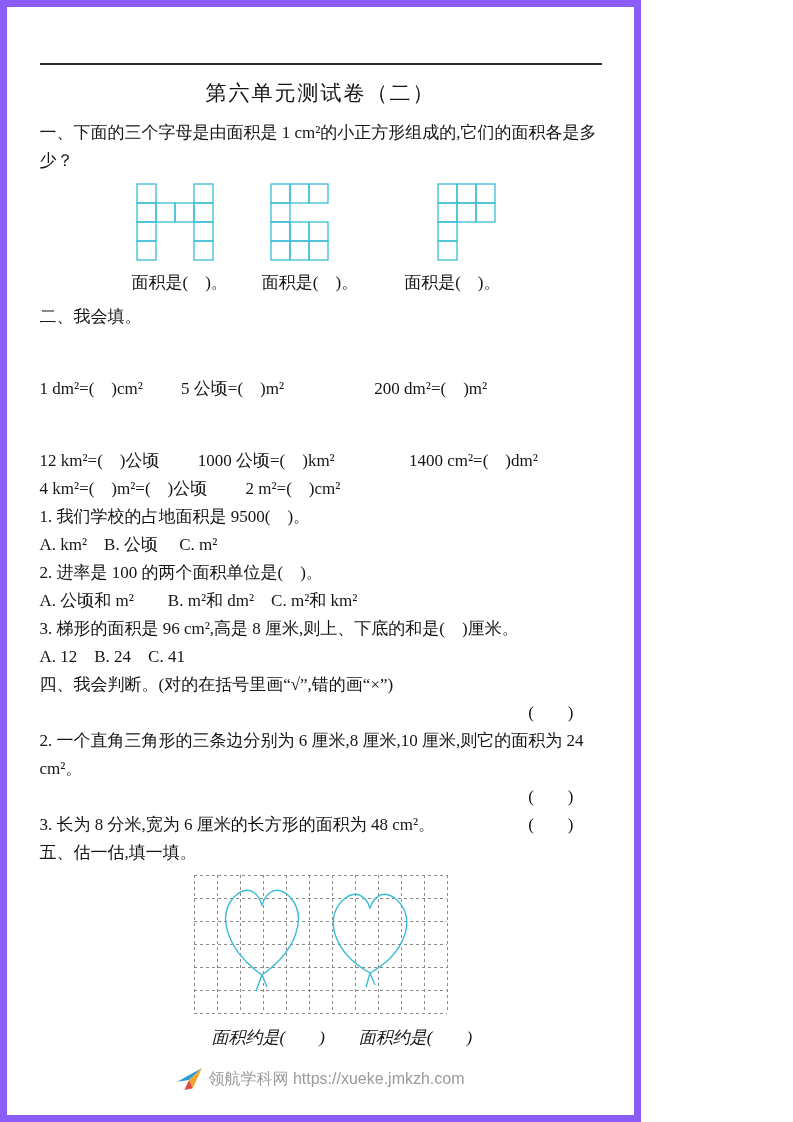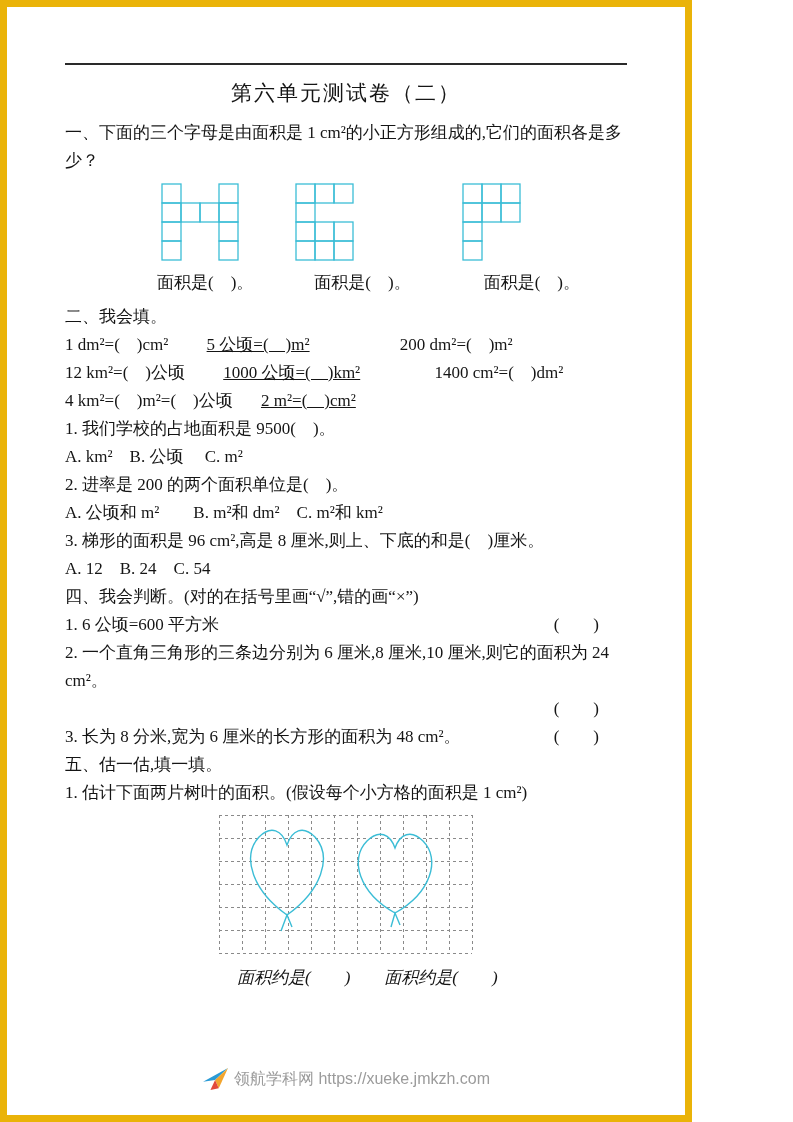--- a/index.html
+++ b/index.html
@@ -1,34 +1,34 @@
 <!DOCTYPE html>
 <html><head>
 <meta charset="utf-8">
 <style>
   html,body{margin:0;padding:0;background:#ffffff;}
   body{width:793px;height:1122px;font-family:"Liberation Serif","DejaVu Serif",serif;color:#151515;}
-  .page{position:relative;width:692px;height:1122px;box-sizing:border-box;
-        border:7px solid #eab308;background:#fff;overflow:hidden;}
+  .page{position:relative;width:641px;height:1122px;box-sizing:border-box;
+        border:7px solid #8b5cf6;background:#fff;overflow:hidden;}
   .rule{width:562px;margin:56px auto 0;border-top:2px solid #2a2a2a;}
   .content{width:562px;margin:0 auto;font-size:17px;}
   .title{font-size:21px;font-weight:400;text-align:center;margin:14px 0 12px;letter-spacing:2px;}
   .line{line-height:28px;margin:0;}
   .letters-row{display:flex;align-items:flex-start;margin:8px 0 2px 96px;height:84px;}
   .letter-e{margin-left:56px;}
   .letter-p{margin-left:108px;}
-  .q1-ans{display:flex;margin:2px 0 6px;gap:27px;}
+  .q1-ans{display:flex;margin:2px 0 6px;}
   .q1-ans span:nth-child(1){margin-left:92px;}
   .q1-ans span:nth-child(2){margin-left:34px;}
   .q1-ans span:nth-child(3){margin-left:46px;}
   .fl span{display:inline-block;text-align:center;}
-  .fl .s2{margin-left:34px;text-decoration:underline;}
-  .fl .s3{margin-left:86px;}
+  .fl .s2{margin-left:34px;}
+  .fl .s3{margin-left:86px;margin-top:44px;}
   .fl2 .s3{margin-left:70px;}
-  .fl3 .s2{margin-left:24px;}
+  .fl3 .s2{margin-left:34px;}
   .judge{display:flex;}
   .judge .ans{margin-left:auto;padding-right:28px;}
   .ans-line{text-align:right;padding-right:28px;line-height:28px;}
   .leaf-figure{width:254px;margin:8px auto 4px;}
   .leaf-answers{display:flex;line-height:28px;margin-top:4px;font-style:italic;}
   .leaf-answers span:nth-child(1){margin-left:172px;}
   .leaf-answers span:nth-child(2){margin-left:34px;}
   .footer{position:absolute;left:0;bottom:24px;width:100%;display:flex;
           justify-content:center;align-items:center;gap:4px;
           color:#9b9b9b;font-size:16px;font-family:"Liberation Sans","DejaVu Sans",sans-serif;}
@@ -96,41 +96,39 @@
       <span class="s2">1000 公顷=(　)km²</span>
       <span class="s3">1400 cm²=(　)dm²</span>
     </div>
     <div class="line fl fl3">
       <span class="s1">4 km²=(　)m²=(　)公顷</span>
       <span class="s2">2 m²=(　)cm²</span>
     </div>
 
     <div class="line">1. 我们学校的占地面积是 9500(　)。</div>
     <div class="line">A. km²　B. 公顷　 C. m²</div>
-    <div class="line">2. 进率是 200 的两个面积单位是(　)。</div>
+    <div class="line">2. 进率是 100 的两个面积单位是(　)。</div>
     <div class="line">A. 公顷和 m²　　B. m²和 dm²　C. m²和 km²</div>
     <div class="line">3. 梯形的面积是 96 cm²,高是 8 厘米,则上、下底的和是(　)厘米。</div>
-    <div class="line">A. 12　B. 24　C. 54</div>
+    <div class="line">A. 12　B. 24　C. 41</div>
 
     <div class="line">四、我会判断。(对的在括号里画“√”,错的画“×”)</div>
     <div class="line judge">
-      <span>1. 6 公顷=600 平方米</span>
       <span class="ans">(　　)</span>
     </div>
     <div class="line">2. 一个直角三角形的三条边分别为 6 厘米,8 厘米,10 厘米,则它的面积为 24 cm²。</div>
     <div class="ans-line">
       <span>(　　)</span>
     </div>
     <div class="line judge">
       <span>3. 长为 8 分米,宽为 6 厘米的长方形的面积为 48 cm²。</span>
       <span class="ans">(　　)</span>
     </div>
 
     <div class="line">五、估一估,填一填。</div>
-    <div class="line">1. 估计下面两片树叶的面积。(假设每个小方格的面积是 1 cm²)</div>
 
     <div class="leaf-figure">
       <svg width="254" height="140" viewBox="0 0 254 140">
         <g id="leaf-grid-lines">
             <path d="M0.5,0 V138 M23.5,0 V138 M46.5,0 V138 M69.5,0 V138 M92.5,0 V138 M115.5,0 V138 M138.5,0 V138 M161.5,0 V138 M184.5,0 V138 M207.5,0 V138 M230.5,0 V138 M253.5,0 V138 M0,0.5 H253 M0,23.5 H253 M0,46.5 H253 M0,69.5 H253 M0,92.5 H253 M0,115.5 H253 M0,138.5 H253 " stroke="#8a8a8a" fill="none" stroke-width="1" stroke-dasharray="3,3"></path>
           </g>
         <path d="M68,100 C34,76 22,42 40,22 C52,10 63,15 68,30 C73,15 84,10 96,22 C114,42 102,76 68,100 Z" fill="none" stroke-width="1.4" stroke="#3bbdd6"></path>
         <polyline points="62,116 68,100 73,112" fill="none" stroke-width="1.4" stroke="#3bbdd6"></polyline>
         <path d="M176,98 C140,78 130,44 148,26 C160,14 171,19 176,33 C181,19 192,14 204,26 C222,44 212,78 176,98 Z" fill="none" stroke-width="1.4" stroke="#3bbdd6"></path>
         <polyline points="172,112 176,98 181,110" fill="none" stroke-width="1.4" stroke="#3bbdd6"></polyline>

